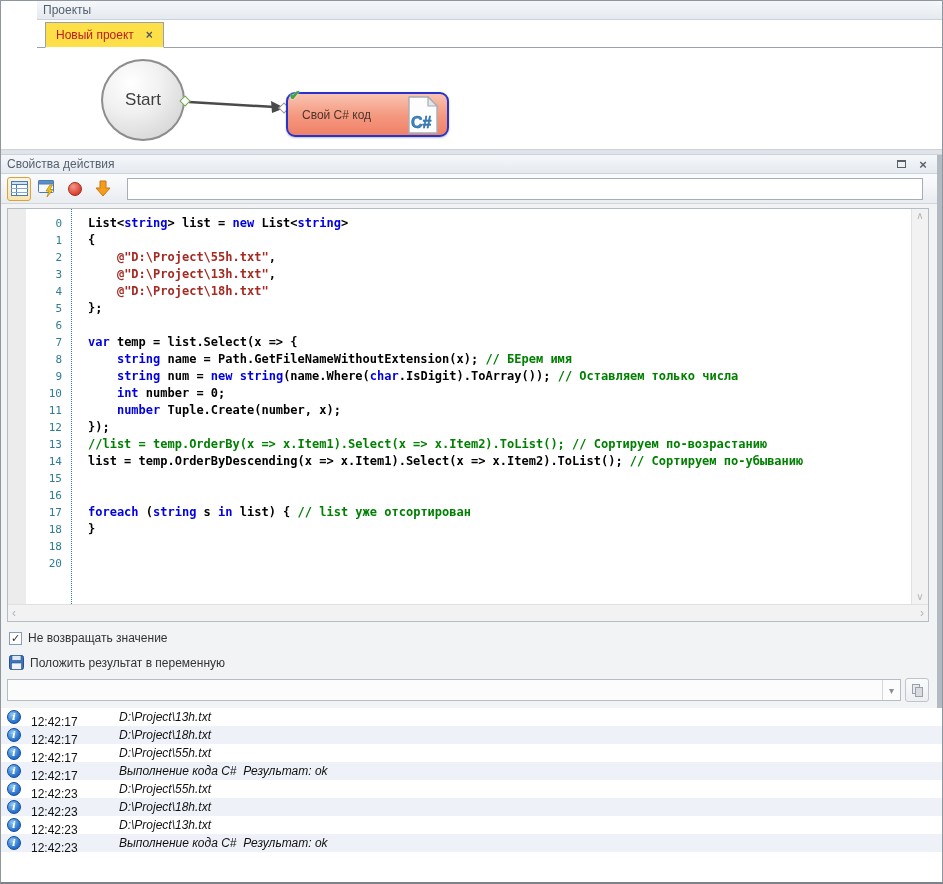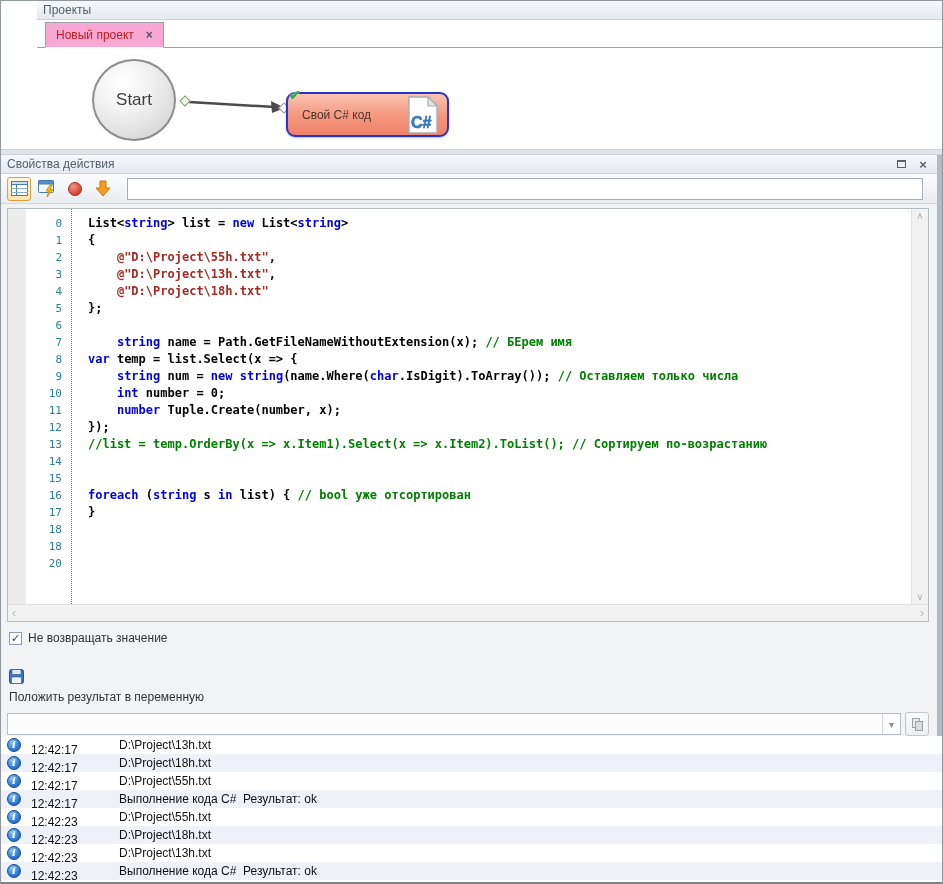--- a/index.html
+++ b/index.html
@@ -9,24 +9,24 @@
   
   .panel-header { height:19px; background:linear-gradient(#f5f7fa,#e5eaf0); border-bottom:1px solid #ccd2d9; color:#54616e; font-size:12px; display:flex; align-items:center; padding:0 6px; flex:0 0 auto; }
   .panel-header .spacer { flex:1; }
   .win-btn { width:16px; height:14px; display:flex; align-items:center; justify-content:center; color:#5a6068; cursor:pointer; margin-left:6px; }
   .restore-glyph { width:9px; height:8px; border:1px solid #5a6068; border-top:2px solid #5a6068; display:inline-block; }
   .close-glyph { font-size:13px; font-weight:bold; line-height:1; }
 
   
   .projects { flex:0 0 148px; display:flex; flex-direction:column; background:#fff;margin-left:36px; }
   .tab-strip { height:28px; border-bottom:1px solid #9aa1a9; display:flex; align-items:flex-end; padding-left:8px; background:#fff; }
-  .tab { position:relative; top:1px; background:#f9a8d4; border:1px solid #9aa1a9; border-bottom:1px solid #fff; height:26px; display:flex; align-items:center; padding:0 10px; font-size:12px; color:#c21a1a; gap:12px; cursor:pointer; }
+  .tab { position:relative; top:1px; background:#fde047; border:1px solid #9aa1a9; border-bottom:1px solid #fff; height:26px; display:flex; align-items:center; padding:0 10px; font-size:12px; color:#c21a1a; gap:12px; cursor:pointer; }
   .tab .tab-close { color:#4e5660; font-weight:bold; font-size:12px; line-height:1; cursor:pointer; }
   .canvas { flex:1; position:relative; background:#fff; }
-  .start-node { position:absolute; left:55px; top:11px; width:84px; height:82px; border-radius:50%; border:2px solid #8d8d8d; background:radial-gradient(circle at 35% 28%, #ffffff 0%, #f0f0f0 40%, #d8d8d8 80%, #c8c8c8 100%); display:flex; align-items:center; justify-content:center; font-size:17px; color:#3f3f3f; cursor:pointer; }
+  .start-node { position:absolute; left:64px; top:11px; width:84px; height:82px; border-radius:50%; border:2px solid #8d8d8d; background:radial-gradient(circle at 35% 28%, #ffffff 0%, #f0f0f0 40%, #d8d8d8 80%, #c8c8c8 100%); display:flex; align-items:center; justify-content:center; font-size:17px; color:#3f3f3f; cursor:pointer; }
   .edge-svg { position:absolute; left:0; top:0; width:100%; height:100%; }
   .diamond { position:absolute; width:8px; height:8px; background:#fff; transform:rotate(45deg); }
   .diamond.green { border:1px solid #6aa84f; left:144px; top:49px; }
   .diamond.gray { border:1px solid #9a9a9a; left:243px; top:56px; }
   .action-node { position:absolute; left:249px; top:44px; width:163px; height:45px; border:2px solid #2634cc; border-radius:9px; background:linear-gradient(#f9c3b1,#f4977e 55%,#ef8168); box-shadow:0 1px 2px rgba(0,0,0,.25); display:flex; align-items:center; padding:0 8px 0 14px; cursor:pointer; }
   .action-label { font-size:12px; color:#4c342b; flex:1; }
   .action-check { position:absolute; left:1px; top:-7px; color:#3aa83f; font-size:14px; font-weight:bold; text-shadow:0 0 2px #fff; }
   .csharp-icon { width:32px; height:38px; }
 
   
@@ -48,39 +48,39 @@
   .tok-s { color:#a62a21; }
   .tok-c { color:#008000; }
   .tok-p { color:#000; }
 
   .vscroll { width:17px; flex:0 0 auto; background:#f2f2f2; border-left:1px solid #e0e0e0; display:flex; flex-direction:column; justify-content:space-between; align-items:center; padding:2px 0; color:#b4b4b4; font-size:10px; }
   .hscroll { height:17px; flex:0 0 auto; background:#f2f2f2; border-top:1px solid #e0e0e0; display:flex; justify-content:space-between; align-items:center; padding:0 4px; color:#b4b4b4; font-size:12px; }
   .scroll-arrow { cursor:pointer; line-height:1; }
 
   .check-row { display:flex; align-items:center; gap:6px; margin:9px 0 0 8px; font-size:12px; color:#333; }
   .checkbox { width:13px; height:13px; border:1px solid #8a9cb2; background:#fff; display:flex; align-items:center; justify-content:center; font-size:11px; color:#333; cursor:pointer; line-height:1; }
-  .result-row { display:flex; align-items:flex-start; gap:6px; margin:24px 0 0 8px; font-size:12px; color:#333;flex-direction:column; }
+  .result-row { display:flex; align-items:center; gap:6px; margin:10px 0 0 8px; font-size:12px; color:#333; }
   .var-row { display:flex; align-items:center; margin:8px 8px 0 6px; gap:4px; }
   .var-select { flex:1; height:22px; background:#fcfcfd; border:1px solid #b8bcc4; display:flex; align-items:center; cursor:default; }
   .var-value { flex:1; font-size:12px; padding:0 4px; color:#333; }
   .var-arrow { width:18px; height:100%; border-left:1px solid #d4d7dc; display:flex; align-items:center; justify-content:center; color:#8a8f96; font-size:10px; cursor:pointer; }
   .copy-btn { width:24px; height:24px; border:1px solid #c0c4cc; background:linear-gradient(#fafbfc,#eceef1); border-radius:3px; display:flex; align-items:center; justify-content:center; cursor:pointer; }
   .copy-glyph { position:relative; width:11px; height:13px; }
   .copy-glyph .p1,.copy-glyph .p2 { position:absolute; width:8px; height:10px; border:1px solid #9aa0a8; background:#e8eaee; }
   .copy-glyph .p1 { left:0; top:0; }
   .copy-glyph .p2 { left:3px; top:3px; background:#d8dbe0; }
 
   
   .log { flex:1; display:flex; flex-direction:column; background:#fff; }
   .log-rows { flex:1; }
   .log-row { height:18px; display:flex; align-items:center; font-size:12px; color:#111; cursor:default; }
   .log-row.alt { background:#eef2f8; }
   .info-icon { width:14px; height:14px; border-radius:50%; background:radial-gradient(circle at 35% 30%, #8ec8f2, #2f7ad1 60%, #1a56b0); border:1px solid #0d47a1; color:#fff; font-family:"DejaVu Serif",serif; font-style:italic; font-weight:bold; font-size:10px; display:flex; align-items:center; justify-content:center; margin:0 10px 0 6px; flex:0 0 auto; line-height:1; }
   .log-time { width:58px; flex:0 0 auto;margin-top:9px; }
-  .log-msg { margin-left:30px; white-space:pre; }
+  .log-msg { margin-left:30px; white-space:pre;font-style:italic; }
 
   .splitter { height:6px; background:#e0e4ea; border-top:1px solid #cdd2d9; border-bottom:1px solid #cdd2d9; flex:0 0 auto; }
 </style>
 </head>
 <body>
 
 <div class="window">
 
   <div class="projects">
     <div class="panel-header">
@@ -181,30 +181,31 @@
             <div class="ln">20</div>
           </div>
         <div class="code-area">
             <div class="code-line"><span class="tok-p">List&lt;</span><span class="tok-k">string</span><span class="tok-p">&gt; list = </span><span class="tok-k">new</span><span class="tok-p"> List&lt;</span><span class="tok-k">string</span><span class="tok-p">&gt;</span></div>
             <div class="code-line"><span class="tok-p">{</span></div>
             <div class="code-line"><span class="tok-p">    </span><span class="tok-s">@"D:\Project\55h.txt"</span><span class="tok-p">,</span></div>
             <div class="code-line"><span class="tok-p">    </span><span class="tok-s">@"D:\Project\13h.txt"</span><span class="tok-p">,</span></div>
             <div class="code-line"><span class="tok-p">    </span><span class="tok-s">@"D:\Project\18h.txt"</span></div>
             <div class="code-line"><span class="tok-p">};</span></div>
             <div class="code-line"></div>
+            <div class="code-line"><span class="tok-k">var</span><span class="tok-p"> temp = list.Select(x =&gt; {</span></div>
             <div class="code-line"><span class="tok-p">    </span><span class="tok-k">string</span><span class="tok-p"> name = Path.GetFileNameWithoutExtension(x); </span><span class="tok-c">// БЕрем имя</span></div>
-            <div class="code-line"><span class="tok-k">var</span><span class="tok-p"> temp = list.Select(x =&gt; {</span></div>
             <div class="code-line"><span class="tok-p">    </span><span class="tok-k">string</span><span class="tok-p"> num = </span><span class="tok-k">new</span><span class="tok-p"> </span><span class="tok-k">string</span><span class="tok-p">(name.Where(</span><span class="tok-k">char</span><span class="tok-p">.IsDigit).ToArray()); </span><span class="tok-c">// Оставляем только числа</span></div>
             <div class="code-line"><span class="tok-p">    </span><span class="tok-k">int</span><span class="tok-p"> number = 0;</span></div>
             <div class="code-line"><span class="tok-p">    </span><span class="tok-k">number</span><span class="tok-p"> Tuple.Create(number, x);</span></div>
             <div class="code-line"><span class="tok-p">});</span></div>
             <div class="code-line"><span class="tok-c">//list = temp.OrderBy(x =&gt; x.Item1).Select(x =&gt; x.Item2).ToList(); // Сортируем по-возрастанию</span></div>
+            <div class="code-line"><span class="tok-p">list = temp.OrderByDescending(x =&gt; x.Item1).Select(x =&gt; x.Item2).ToList(); </span><span class="tok-c">// Сортируем по-убыванию</span></div>
             <div class="code-line"></div>
             <div class="code-line"></div>
-            <div class="code-line"><span class="tok-k">foreach</span><span class="tok-p"> (</span><span class="tok-k">string</span><span class="tok-p"> s </span><span class="tok-k">in</span><span class="tok-p"> list) { </span><span class="tok-c">// bool уже отсортирован</span></div>
+            <div class="code-line"><span class="tok-k">foreach</span><span class="tok-p"> (</span><span class="tok-k">string</span><span class="tok-p"> s </span><span class="tok-k">in</span><span class="tok-p"> list) { </span><span class="tok-c">// list уже отсортирован</span></div>
             <div class="code-line"><span class="tok-p">}</span></div>
           </div>
         <div class="vscroll">
           <span class="scroll-arrow">∧</span>
           <span class="scroll-arrow">∨</span>
         </div>
       </div>
       <div class="hscroll">
         <span class="scroll-arrow">‹</span>
         <span class="scroll-arrow">›</span>

